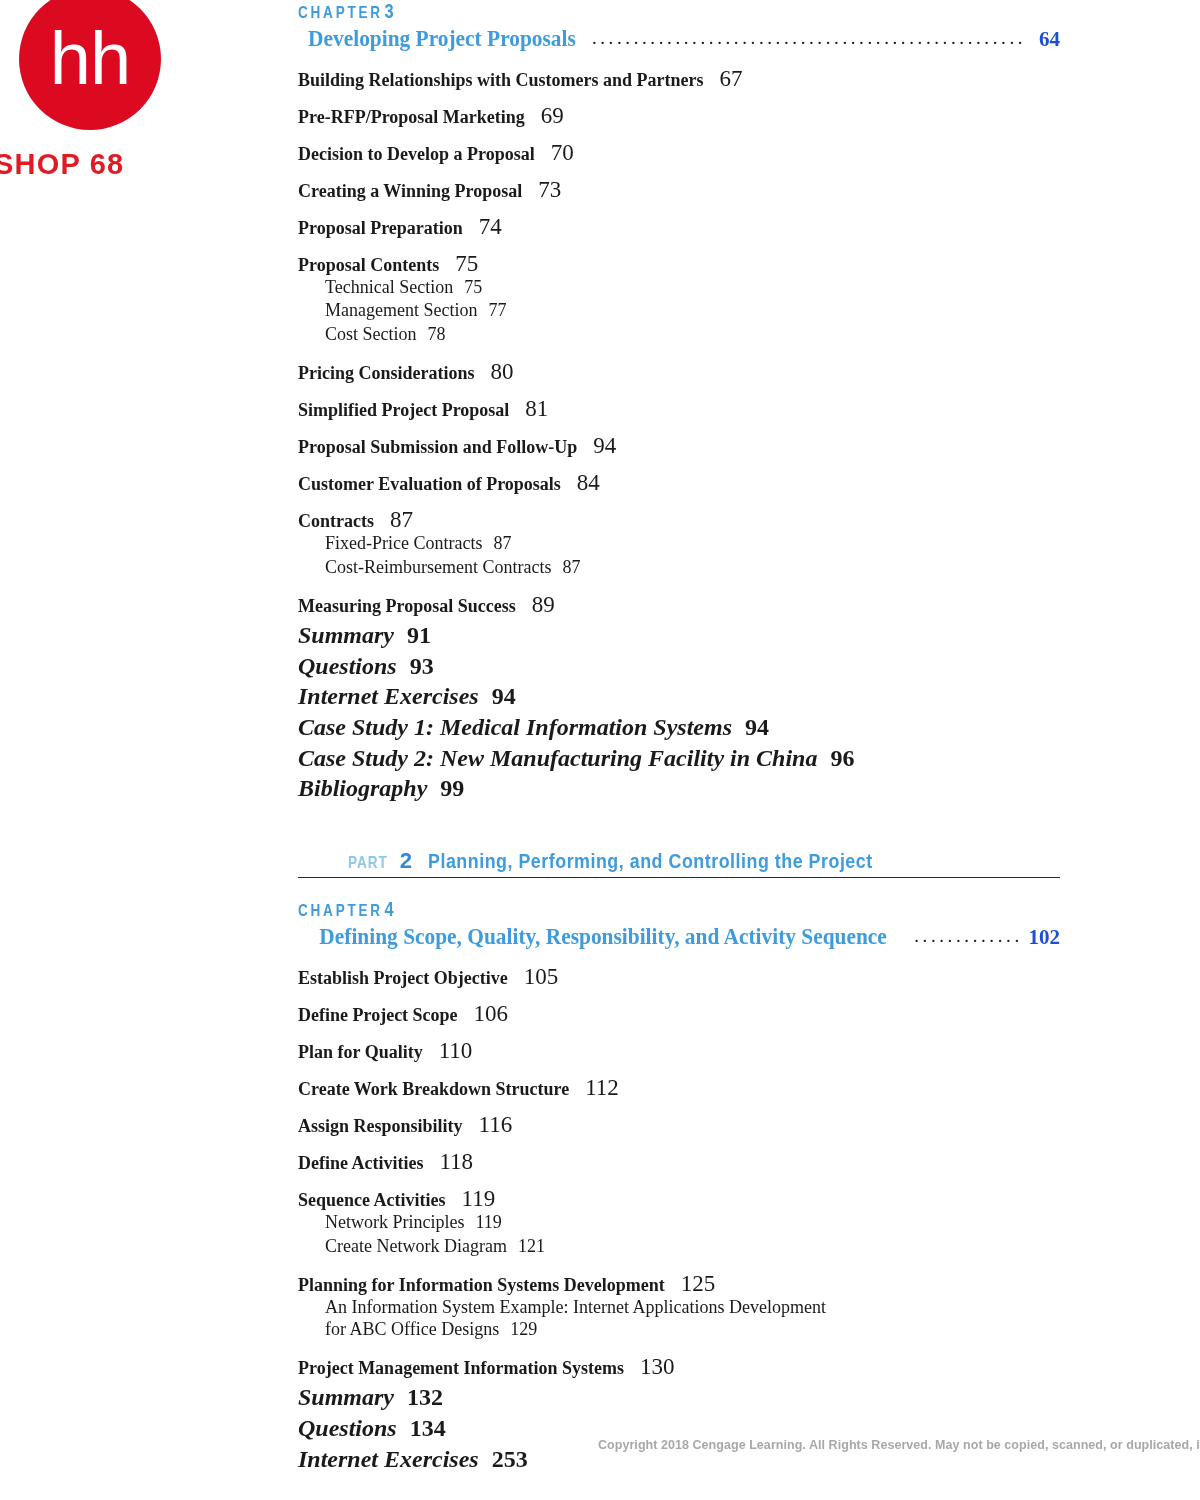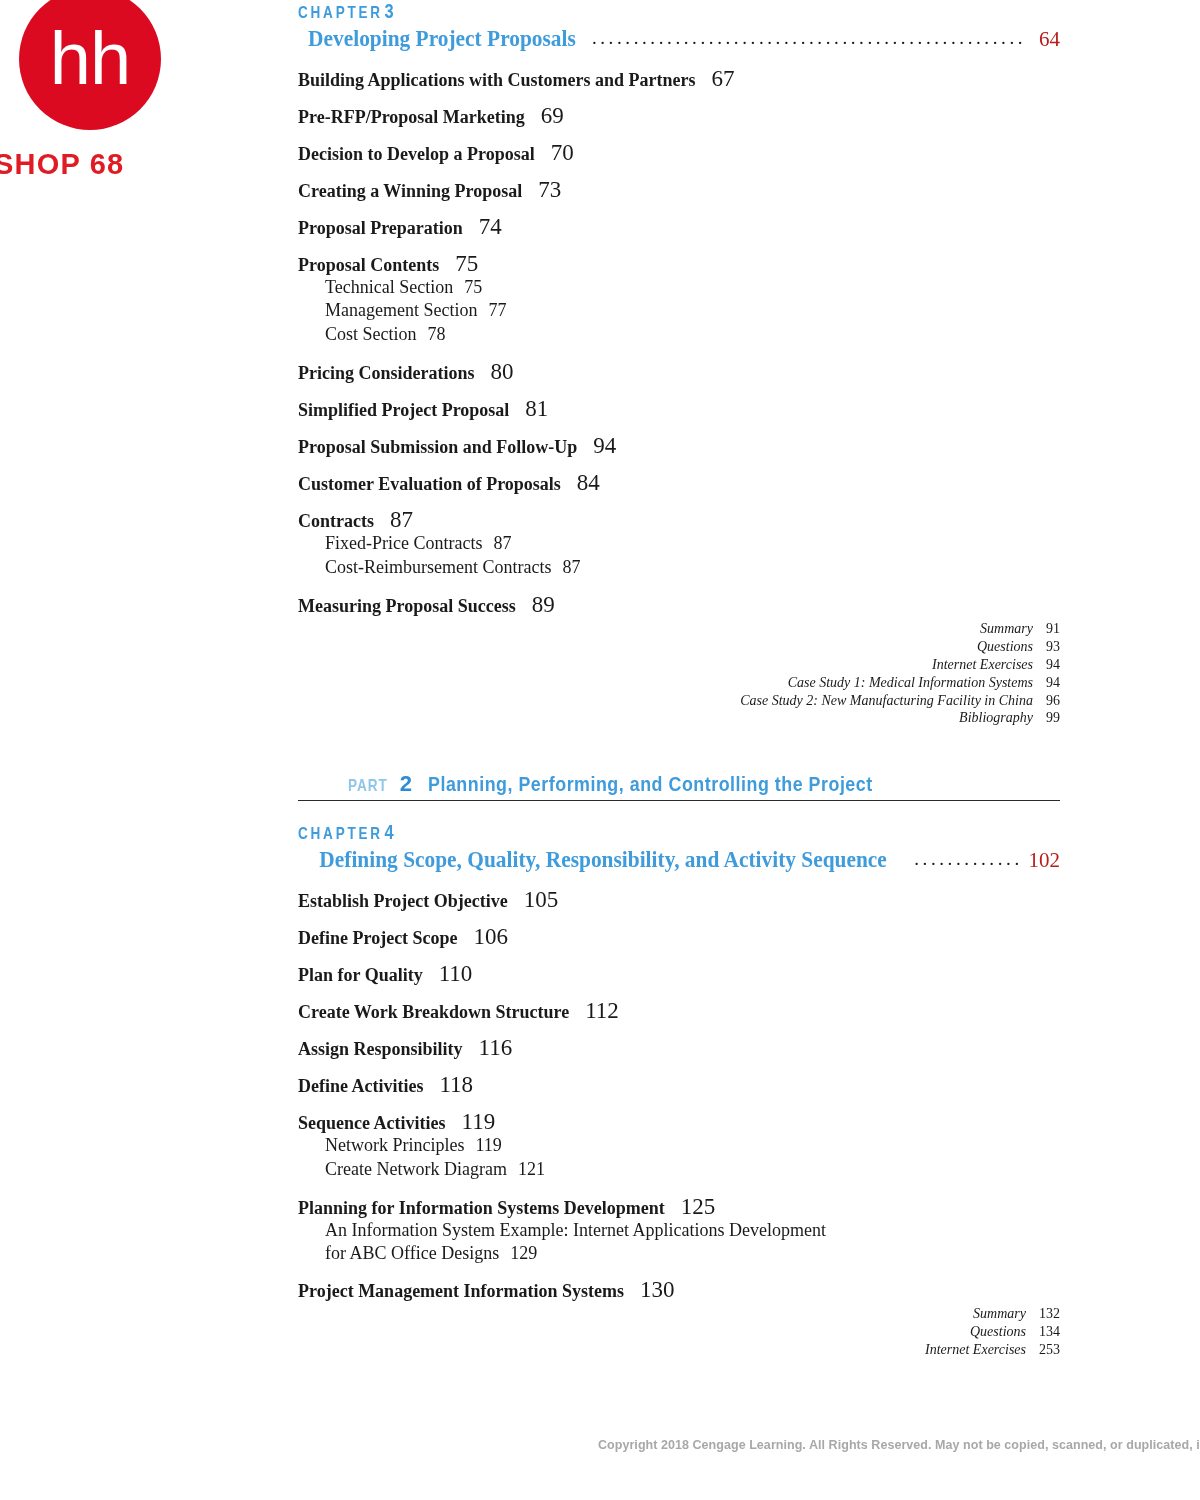--- a/index.html
+++ b/index.html
@@ -112,23 +112,23 @@
     overflow: hidden;
     white-space: nowrap;
     color: #1c1c1c;
     font-size: 19px;
     letter-spacing: 3.6px;
     margin: 0 4px 0 6px;
     position: relative;
     top: -2px;
   }
   .chapter-page {
-    color: #b91c1c;
+    color: #1d4ed8;
     font-size: 21px;
-    font-weight: 400;
+    font-weight: 700;
     white-space: nowrap;
     flex: 0 0 auto;
     text-align: right;
     min-width: 34px;
   }
 
   
   .entry-l1 {
     color: #1a1a1a;
     font-weight: 700;
@@ -155,25 +155,24 @@
   }
   .entry-l2.first { }
   .entry-l2 .pg { padding-left: 11px; }
   .entry-l2.wrap { white-space: normal; }
   .entry-l2 .cont { display: block; }
 
   
   .entry-italic {
     color: #1a1a1a;
     font-style: italic;
-    font-weight: 400;
-    font-size: 14px;
+    font-weight: 700;
+    font-size: 24px;
     line-height: 1.28;
     white-space: nowrap;
-    text-align: right;
   }
   .entry-italic.first { margin-top: 4px; }
   .entry-italic .pg {
     font-style: normal;
     padding-left: 13px;
   }
 
   
   .part-banner {
     margin-top: 44px;
@@ -247,21 +246,21 @@
   <div class="chapter-block">
 
     <div class="chapter-label"><span>CHAPTER</span><span class="num">3</span></div>
 
     <div class="chapter-title-row">
       <span class="chapter-title">Developing Project Proposals</span>
       <span class="leader">....................................................................................................</span>
       <span class="chapter-page">64</span>
     </div>
 
-    <div class="entry-l1"><span>Building Applications with Customers and Partners</span><span class="pg">67</span></div>
+    <div class="entry-l1"><span>Building Relationships with Customers and Partners</span><span class="pg">67</span></div>
     <div class="entry-l1"><span>Pre-RFP/Proposal Marketing</span><span class="pg">69</span></div>
     <div class="entry-l1"><span>Decision to Develop a Proposal</span><span class="pg">70</span></div>
     <div class="entry-l1"><span>Creating a Winning Proposal</span><span class="pg">73</span></div>
     <div class="entry-l1"><span>Proposal Preparation</span><span class="pg">74</span></div>
     <div class="entry-l1"><span>Proposal Contents</span><span class="pg">75</span></div>
 
     <div class="entry-l2 first"><span>Technical Section</span><span class="pg">75</span></div>
     <div class="entry-l2"><span>Management Section</span><span class="pg">77</span></div>
     <div class="entry-l2"><span>Cost Section</span><span class="pg">78</span></div>
 

